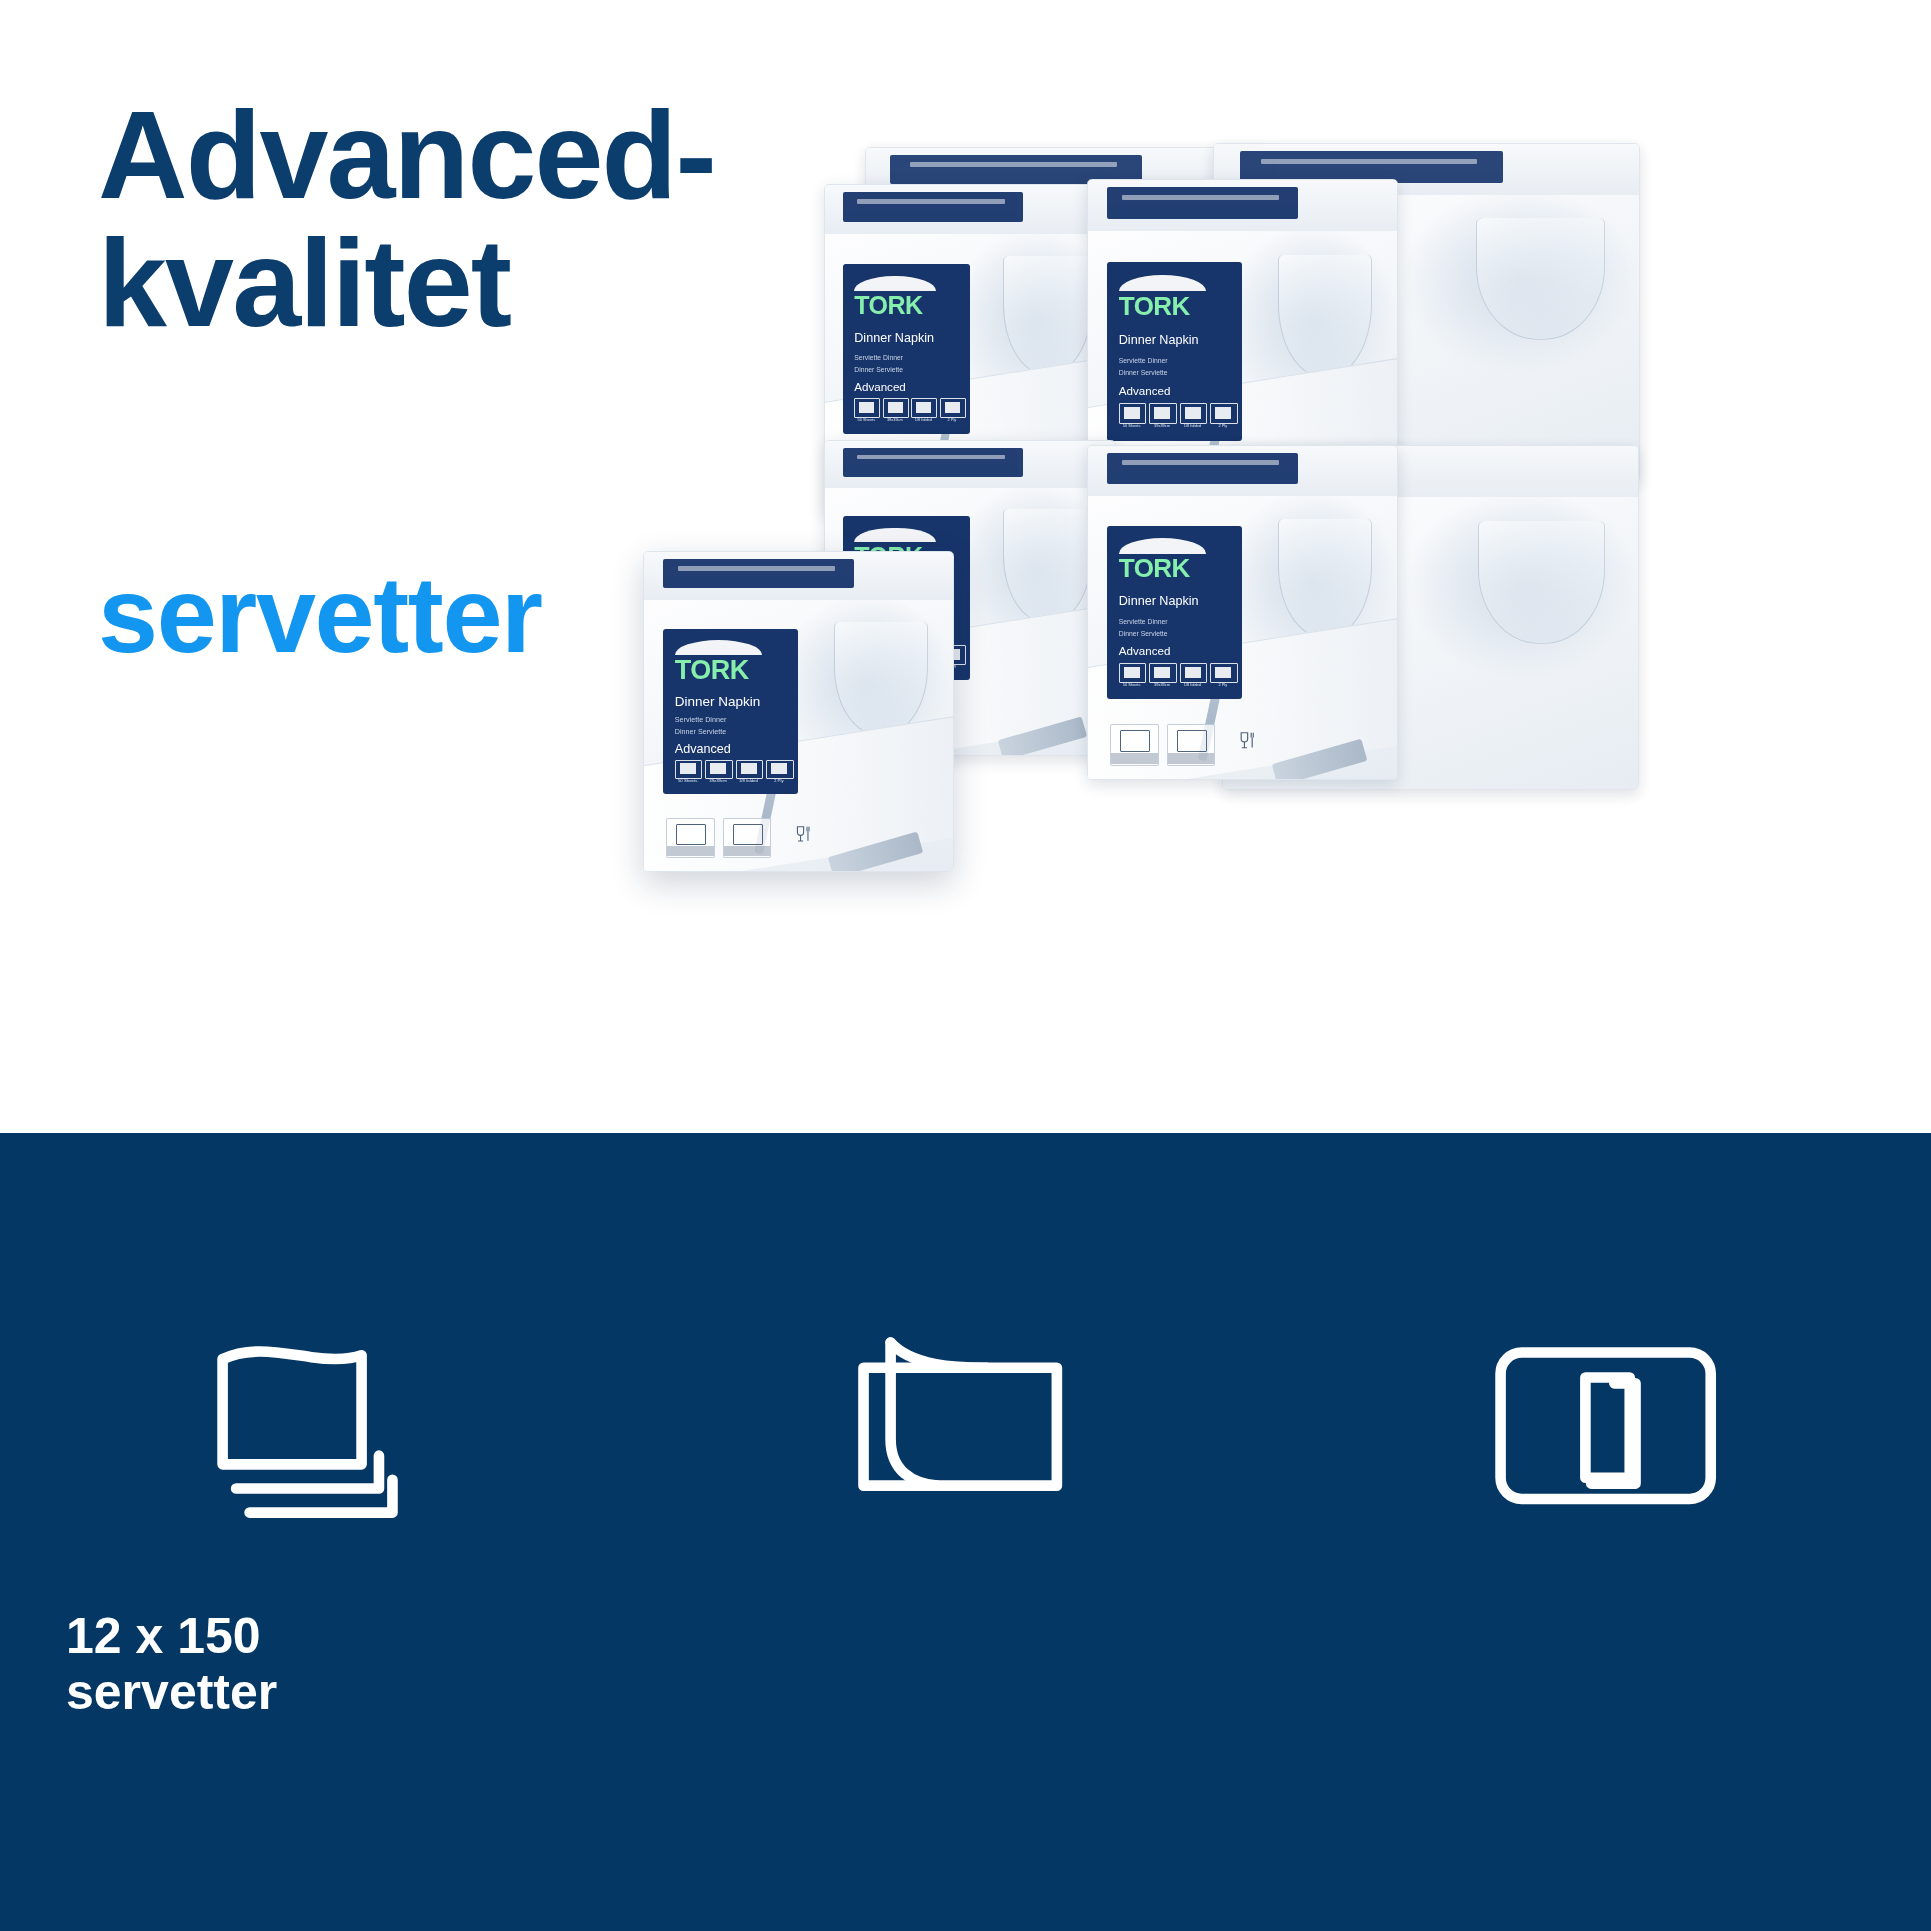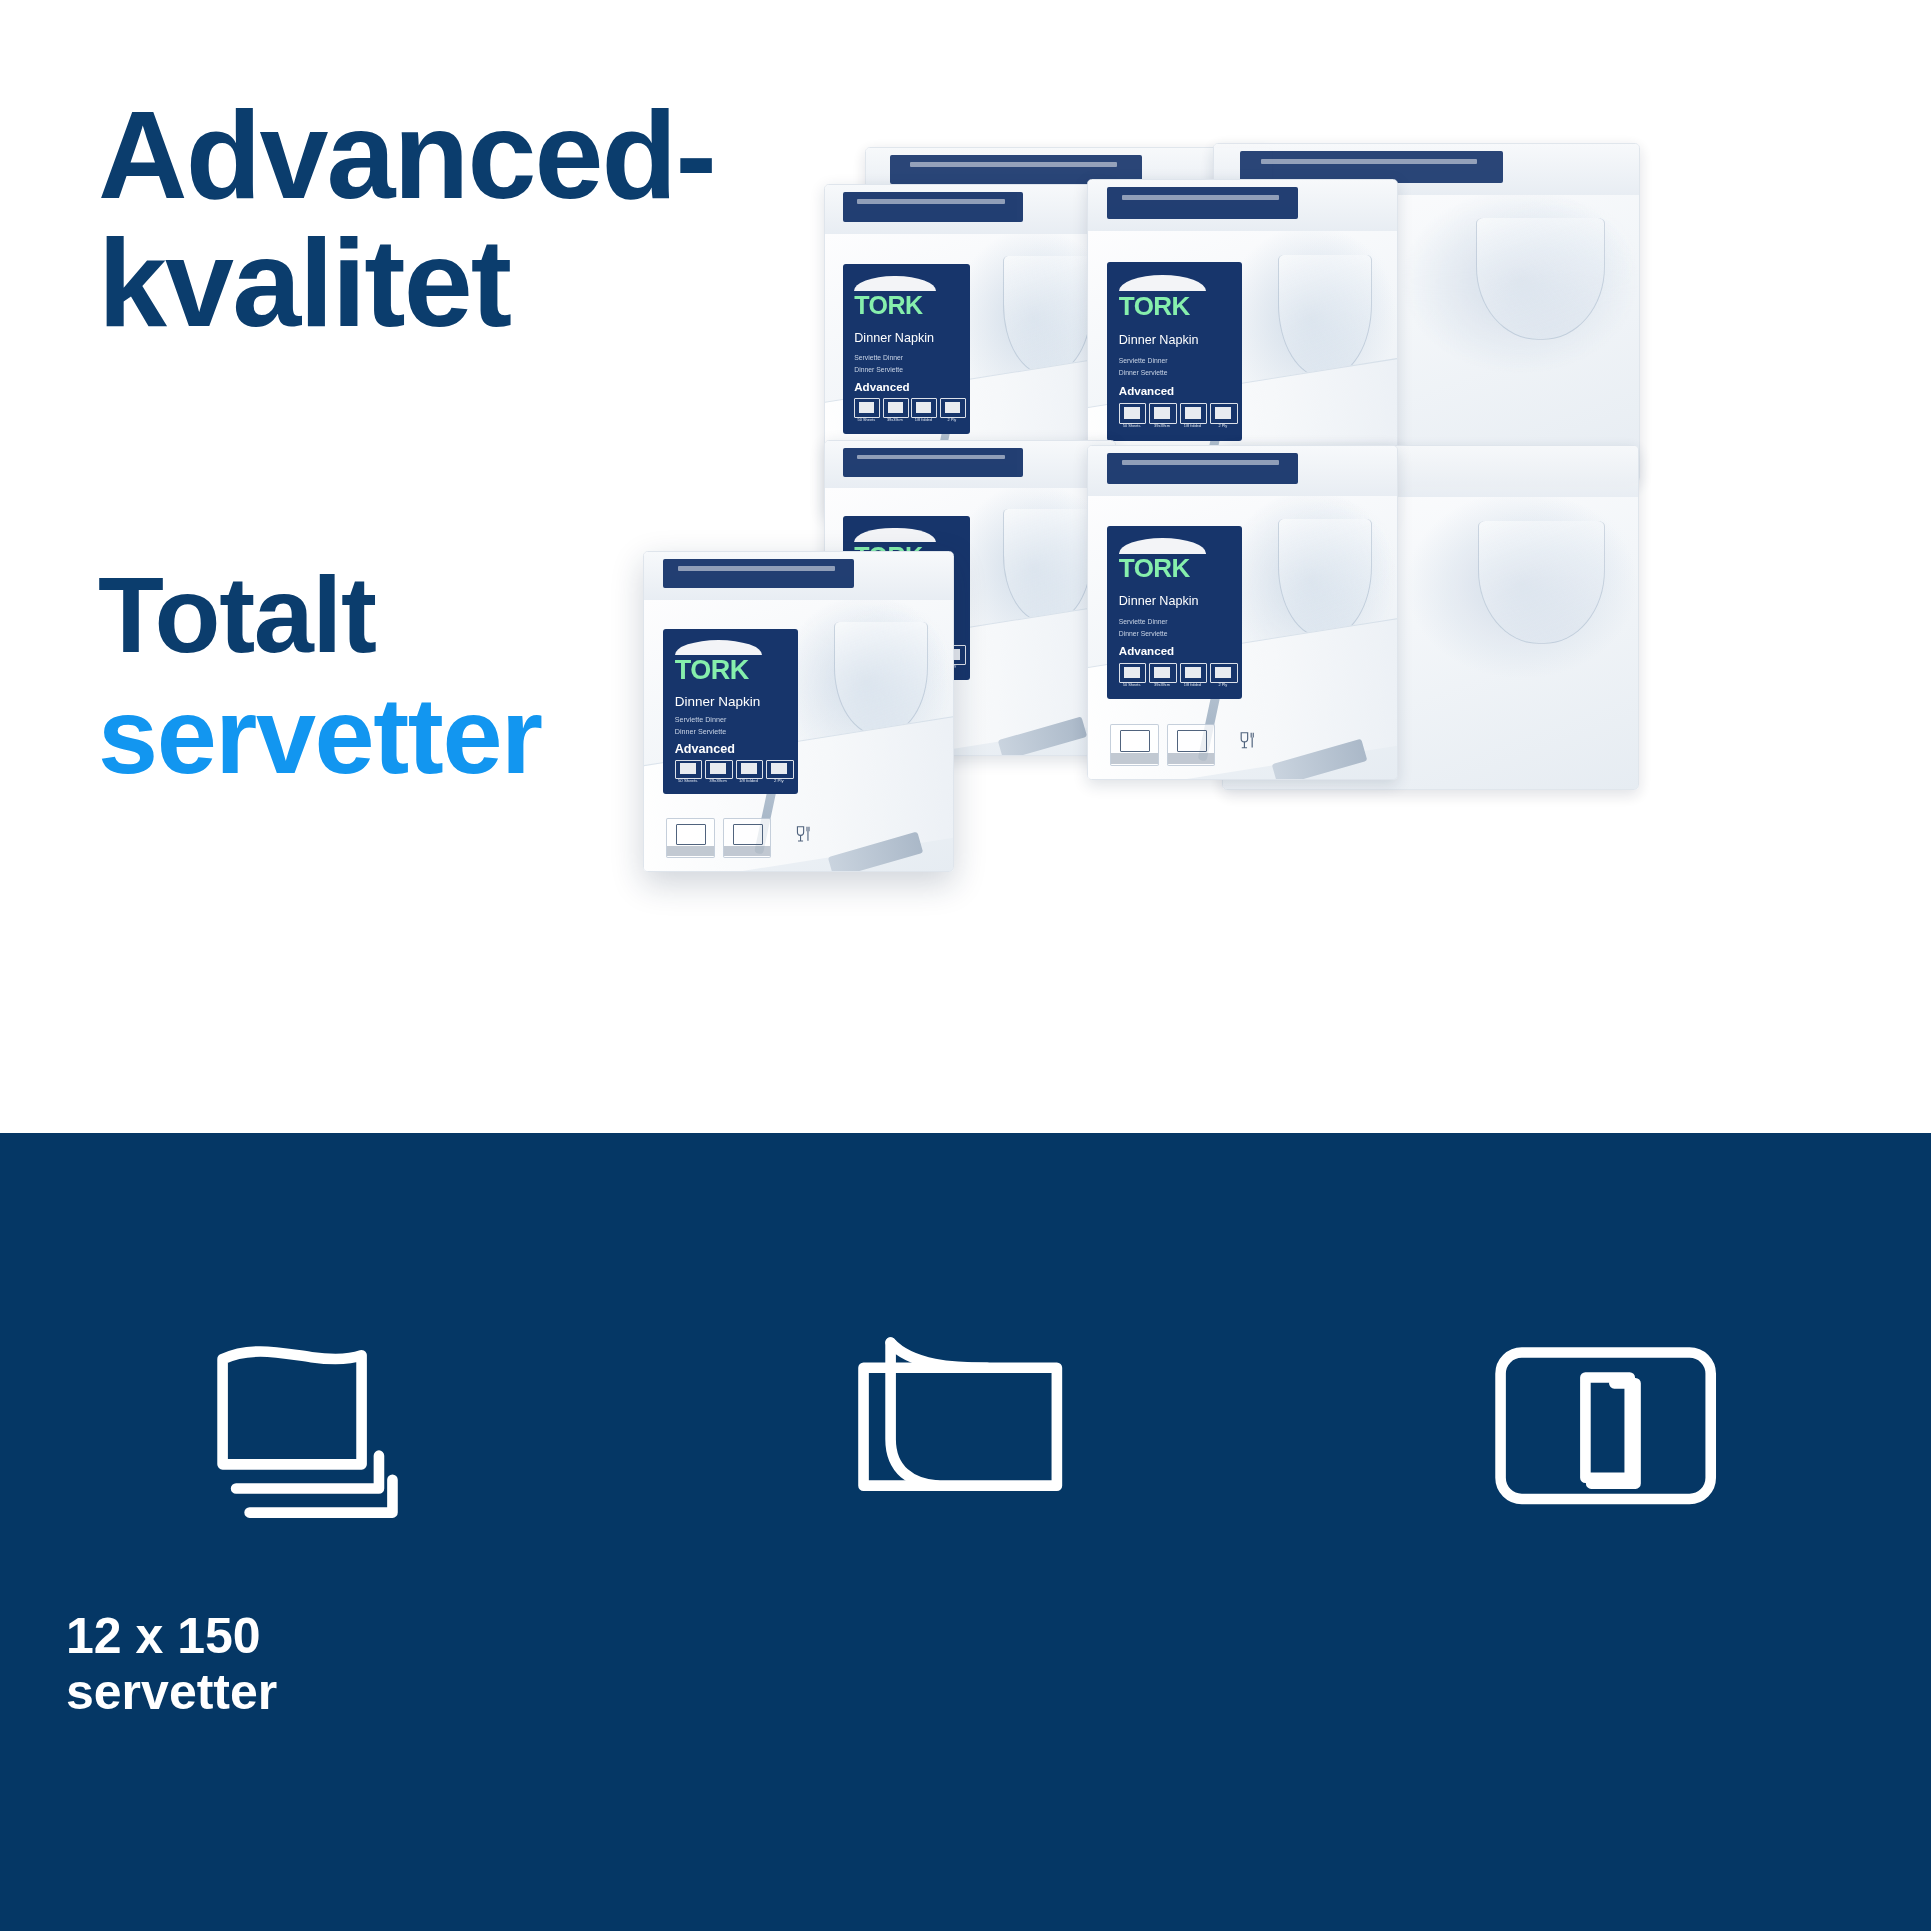--- a/index.html
+++ b/index.html
@@ -134,21 +134,21 @@
     color:#ffffff; line-height:1.05; font-weight:normal;
   }
   .pack .label .alt{
     position:absolute; left:9%; width:88%;
     color:#c9d4e6; line-height:1.1;
   }
   .pack .label .alt1{ top:53%; }
   .pack .label .alt2{ top:60%; }
   .pack .label .tier{
     position:absolute; left:9%; top:69%; width:88%;
-    color:#ffffff; font-weight:bold; line-height:1;
+    color:#ffffff; font-weight:normal; line-height:1;
   }
   .pack .label .specs{
     position:absolute; left:9%; top:79%; width:86%; height:17%;
     display:flex; gap:4%;
   }
   .pack .label .specs .spec{
     flex:1; position:relative;
   }
   .pack .label .specs .spec .box{
     position:absolute; left:0; top:0; width:100%; height:62%;
@@ -224,21 +224,20 @@
 <body>
 
 <div id="top-panel">
 
   <div id="headline-block">
     <p class="headline">Advanced-</p>
     <p class="headline">kvalitet</p>
   </div>
 
   <div id="subhead-block">
-    <p class="subline dark">Totalt</p>
     <p class="subline bright">servetter</p>
   </div>
 
   <div id="product-stack">
 
     <div class="pack" style="left:58px; top:21px; width:406px; height:319px; opacity:.96;">
       <div class="lid">
           <div class="lid-label"></div>
         </div>
       <div class="photo">

